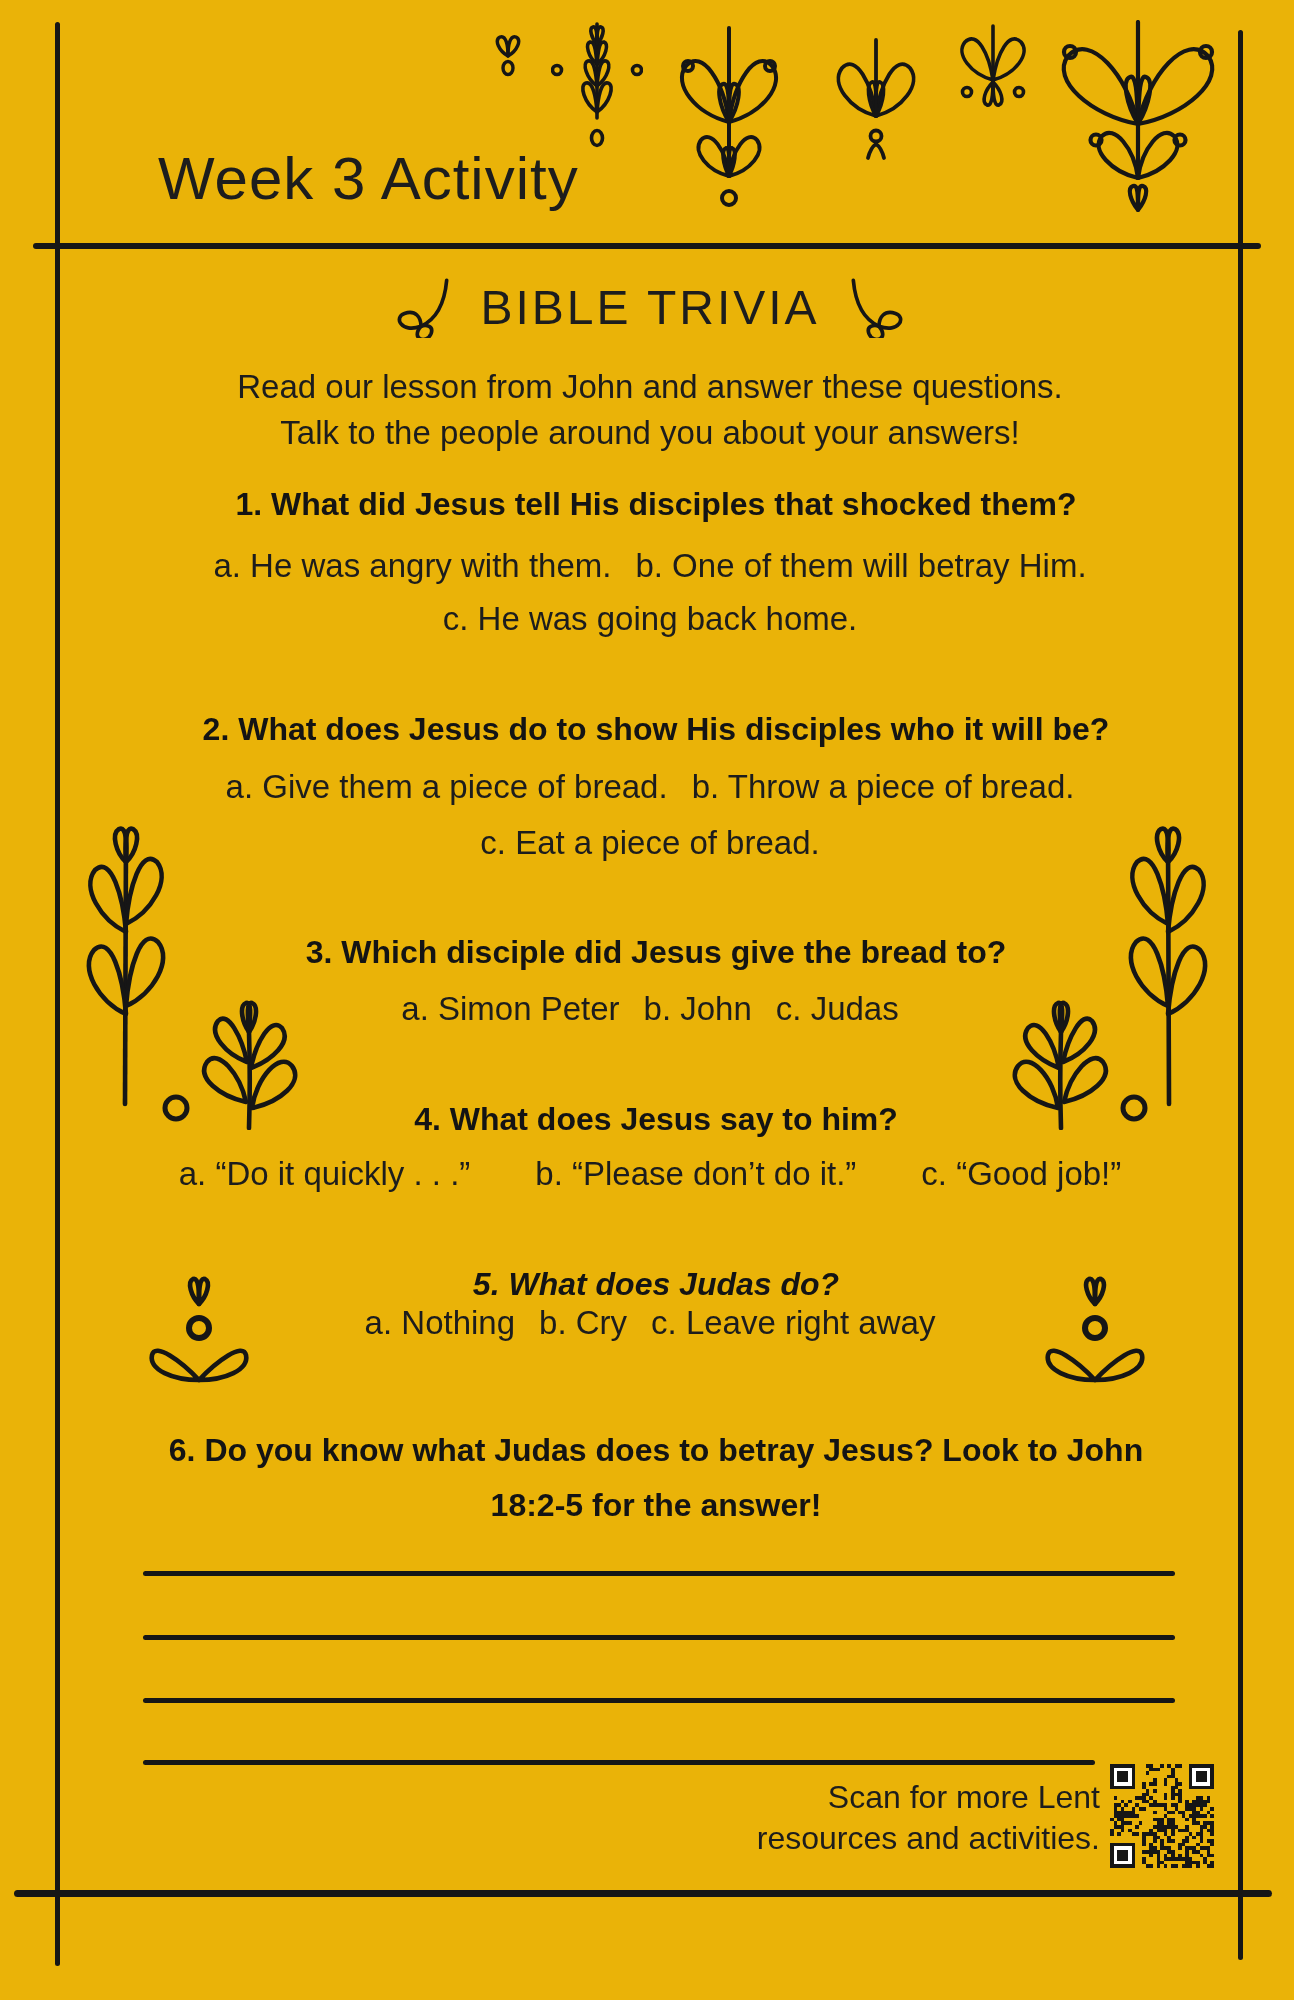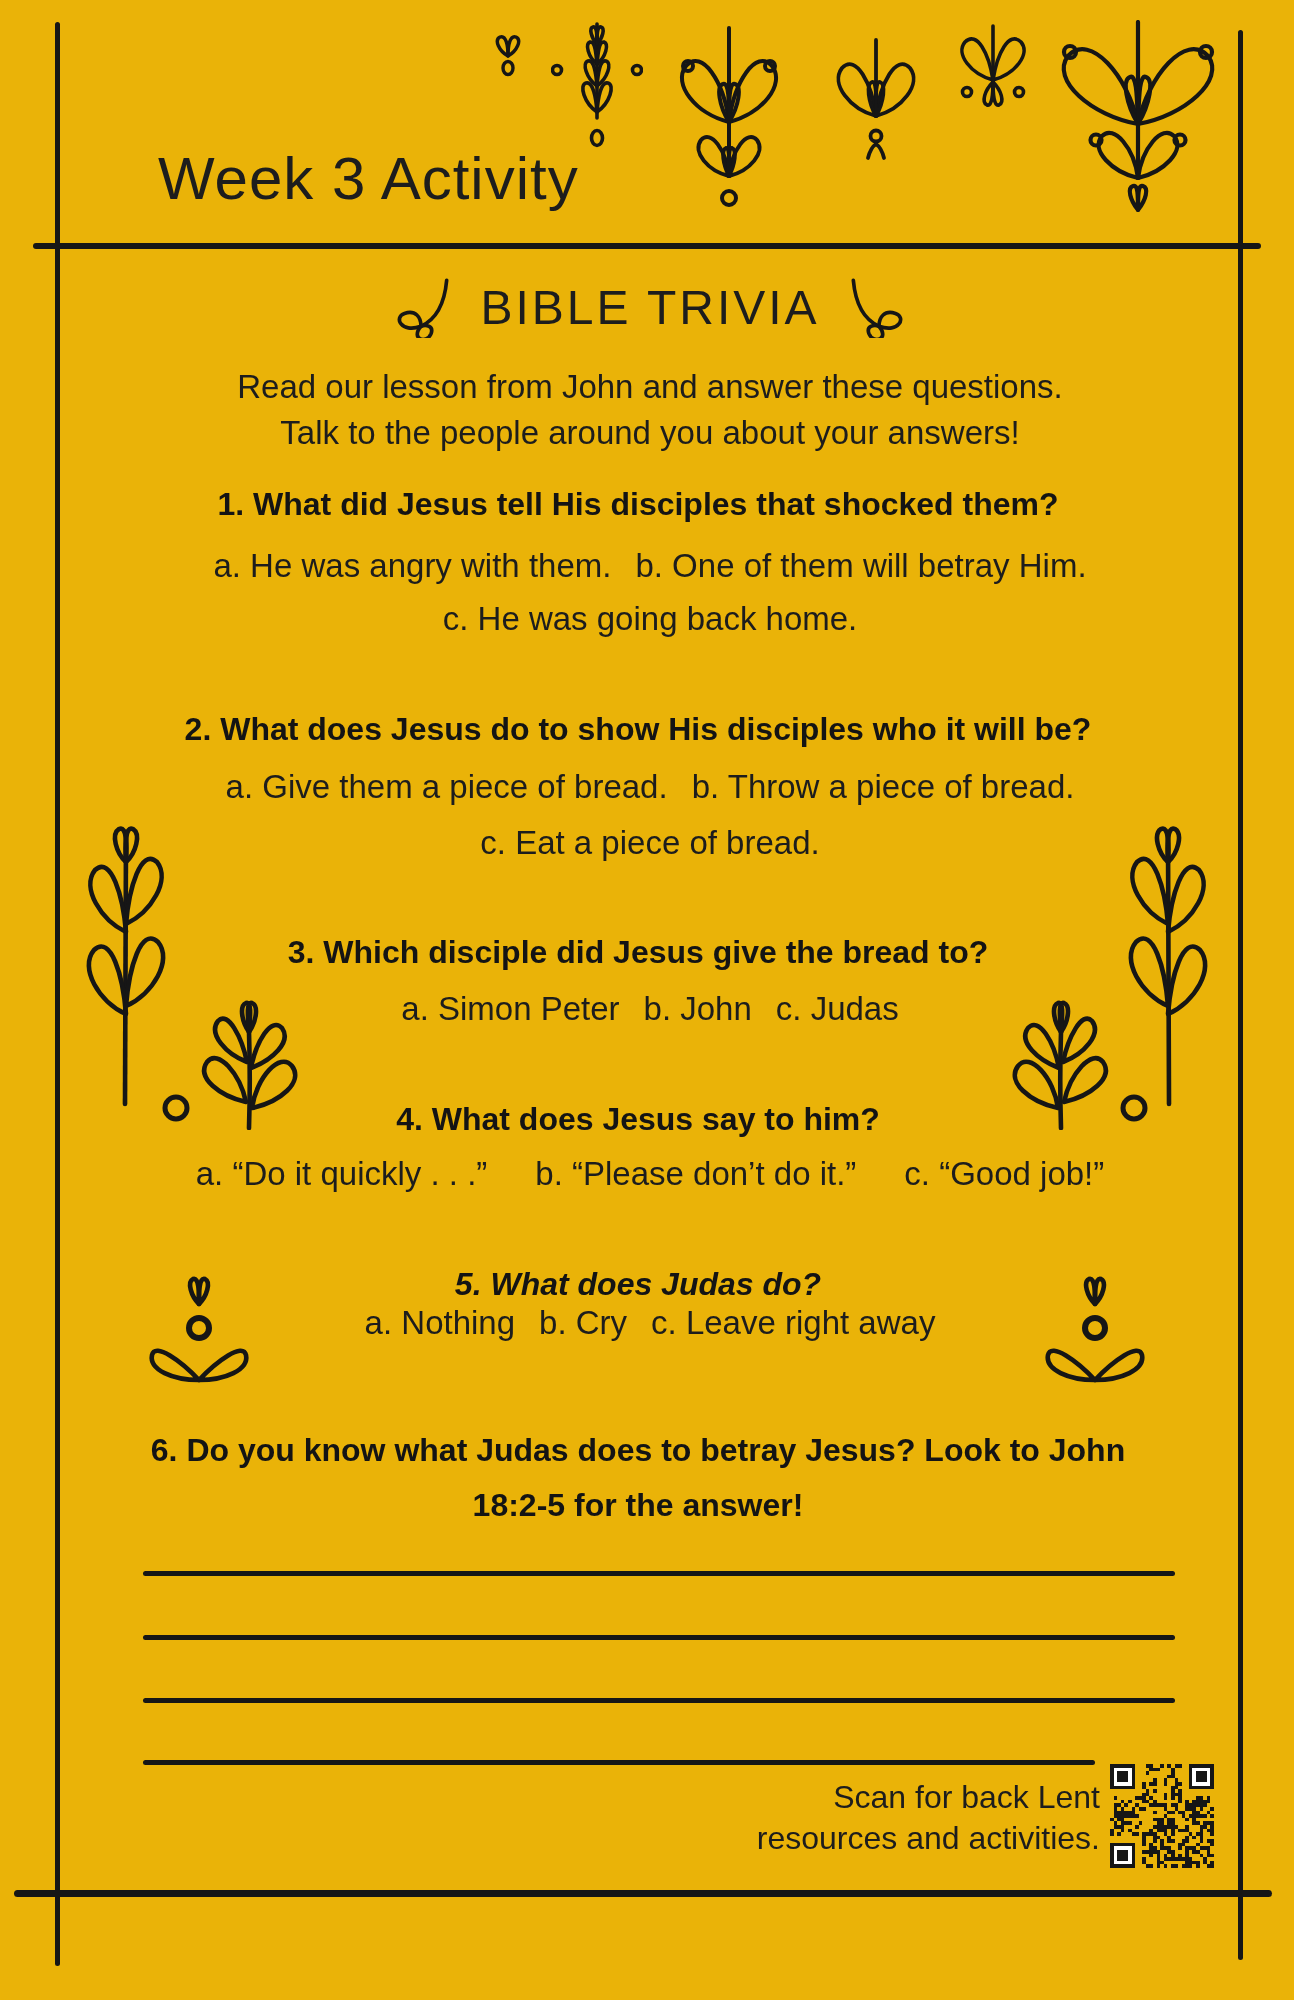--- a/index.html
+++ b/index.html
@@ -21,29 +21,29 @@
   }
   .heading-text{
     font-size:48px;letter-spacing:3px;color:#1d1d1d;white-space:nowrap;
     font-family:"Liberation Sans", sans-serif;
   }
   .instructions{
     position:absolute;left:57px;top:364px;width:1186px;text-align:center;
     font-size:33px;line-height:46px;color:#1d1d1d;
   }
   .prompt{
-    position:absolute;left:45px;width:1186px;text-align:center;
+    position:absolute;left:63px;width:1186px;text-align:center;
     font-size:32px;font-weight:700;color:#141414;white-space:nowrap;
   }
   .opt-row{
     position:absolute;left:57px;width:1186px;display:flex;
     justify-content:center;align-items:baseline;
     font-size:33px;color:#1d1d1d;white-space:nowrap;
   }
-  .gap-md{gap:24px;} .gap-lg{gap:48px;}
+  .gap-md{gap:24px;} .gap-lg{gap:65px;}
   .answer-line{position:absolute;height:5px;background:#161616;border-radius:3px;}
   .scan-text{
     position:absolute;right:194px;top:1777px;text-align:right;
     font-size:32px;line-height:41px;color:#1d1d1d;white-space:nowrap;
   }
   .qr{position:absolute;left:1110px;top:1764px;width:104px;height:104px;}
   .deco{position:absolute;}
   .deco svg, .heading-row svg{display:block;width:100%;height:100%;}
   .mirror{transform:scaleX(-1);}
   .ink{stroke:#161616;fill:none;stroke-linecap:round;stroke-linejoin:round;}
@@ -225,21 +225,21 @@
 
   <div class="prompt" style="top:1432px;">6. Do you know what Judas does to betray Jesus? Look to John</div>
   <div class="prompt" style="top:1487px;">18:2-5 for the answer!</div>
 
   <div class="answer-line" style="left:143px;top:1571px;width:1032px;"></div>
   <div class="answer-line" style="left:143px;top:1635px;width:1032px;"></div>
   <div class="answer-line" style="left:143px;top:1698px;width:1032px;"></div>
   <div class="answer-line" style="left:143px;top:1760px;width:952px;"></div>
 
   <div class="scan-text">
-    <div>Scan for back Lent</div>
+    <div>Scan for more Lent</div>
     <div>resources and activities.</div>
   </div>
   <div class="qr">
     <svg id="qr-svg" viewBox="0 0 29 29" shape-rendering="crispEdges" width="104" height="104">
         <rect x="10" y="0" width="1" height="1" fill="#161616"></rect>
         <rect x="11" y="0" width="1" height="1" fill="#161616"></rect>
         <rect x="14" y="0" width="1" height="1" fill="#161616"></rect>
         <rect x="16" y="0" width="1" height="1" fill="#161616"></rect>
         <rect x="18" y="0" width="1" height="1" fill="#161616"></rect>
         <rect x="19" y="0" width="1" height="1" fill="#161616"></rect>

